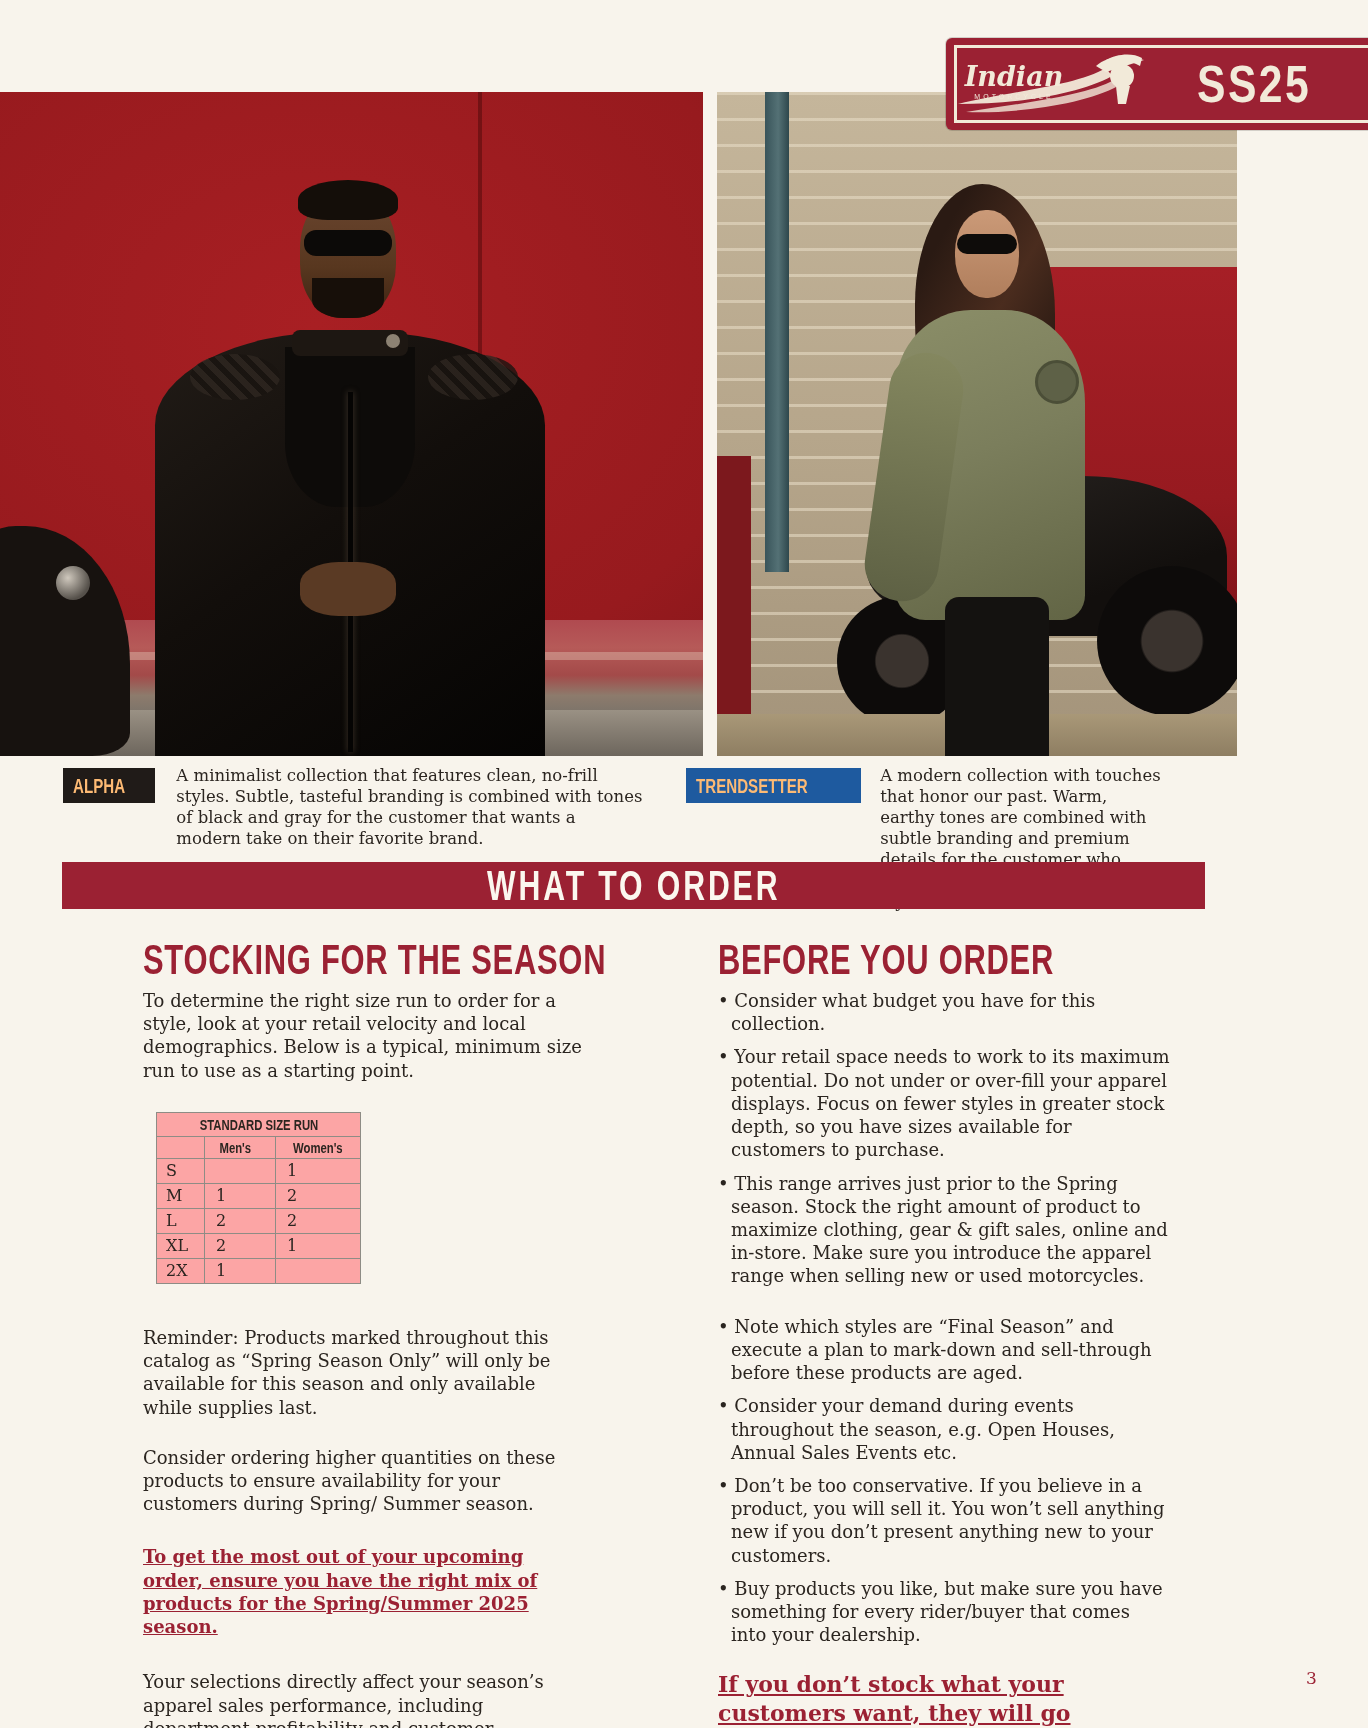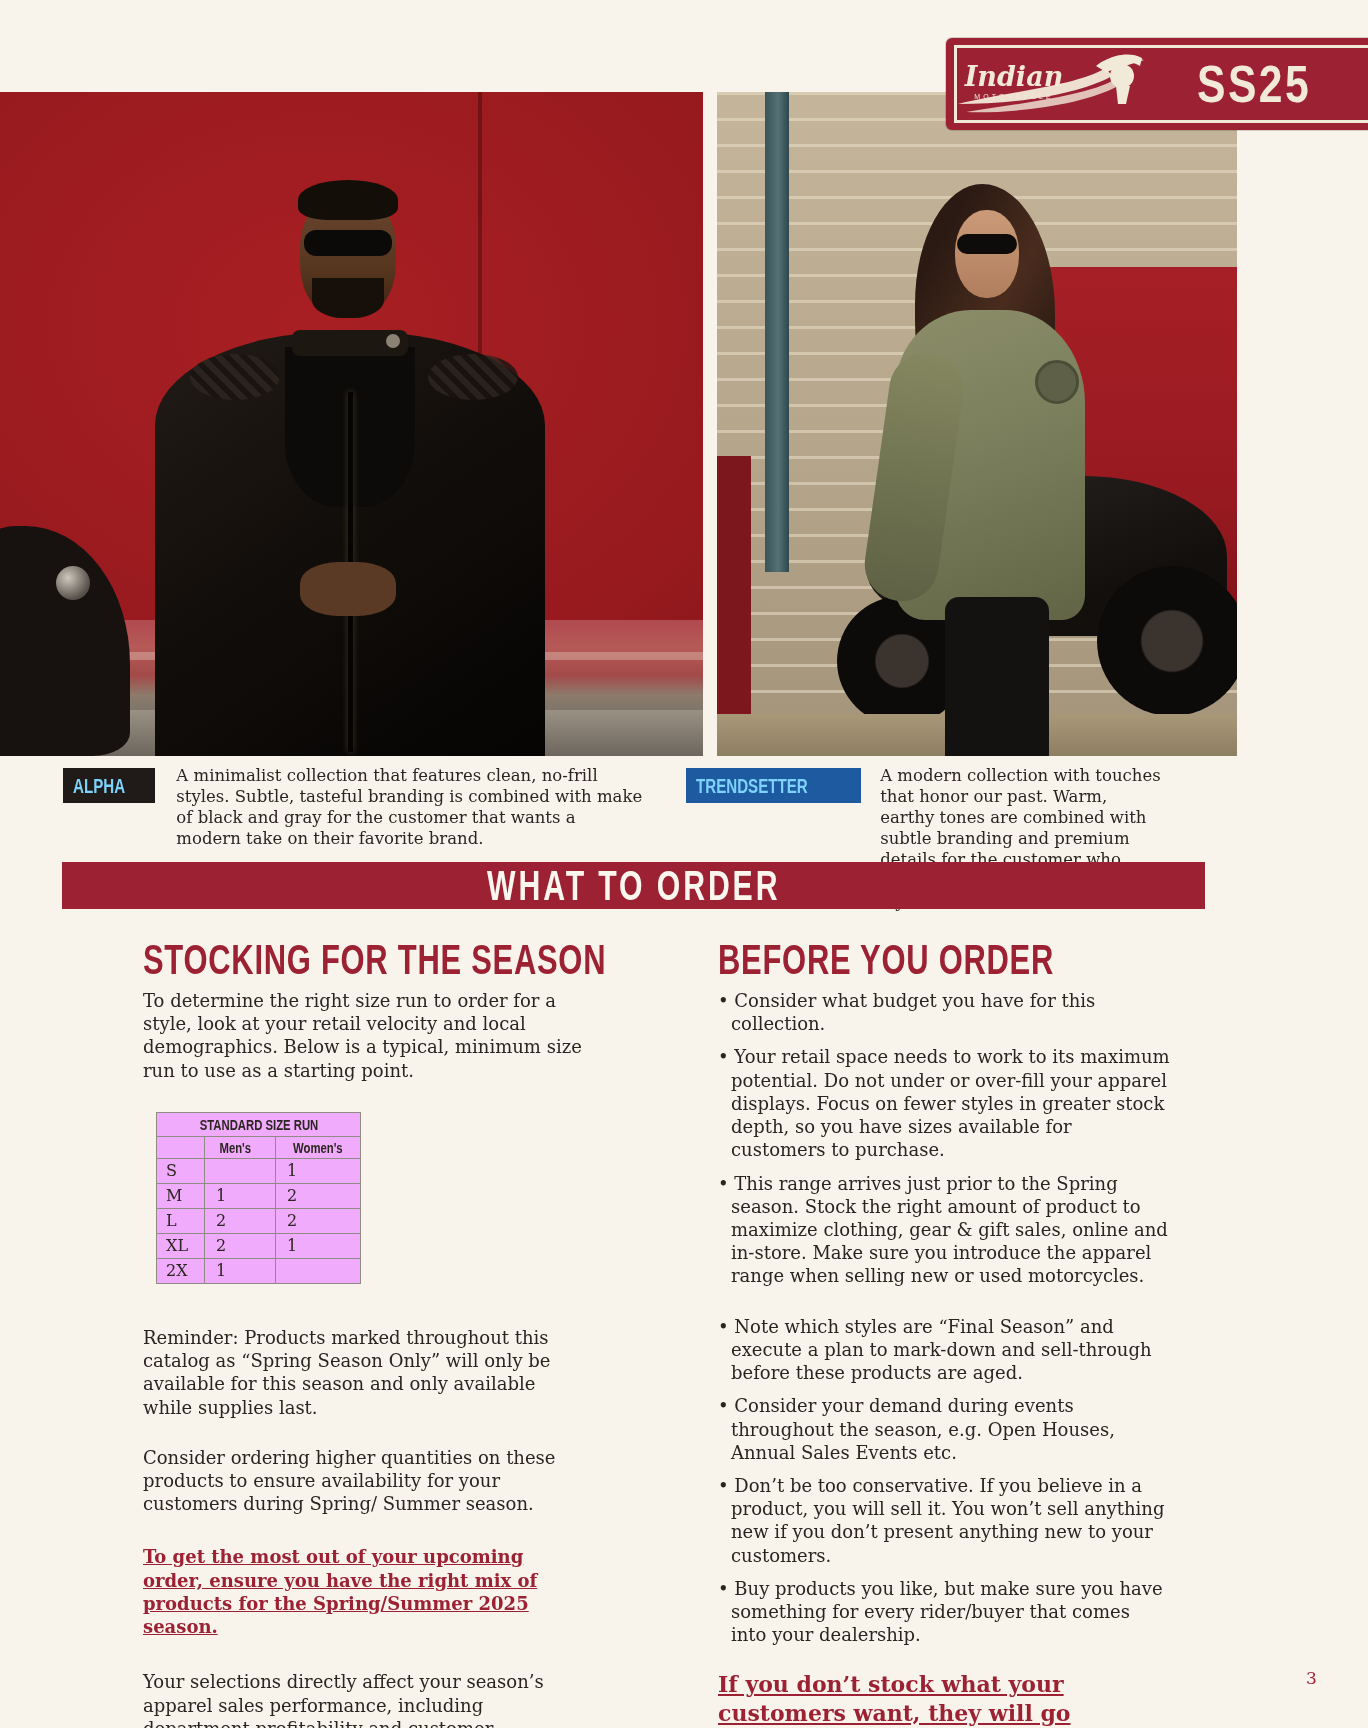--- a/index.html
+++ b/index.html
@@ -77,40 +77,40 @@
   .season-badge .frame { position:absolute; top:7px; bottom:7px; left:8px; right:-4px;
     border:3px solid #f2ead9; border-right:none; }
   .season-badge .inner { position:absolute; inset:0; display:flex; align-items:center; justify-content:center; gap:26px; padding-right:46px; }
   .ss25 { font-family:"Liberation Sans", sans-serif; font-weight:bold; font-size:52px; color:#f2ead9;
     letter-spacing:3px; transform:scaleX(.82); transform-origin:100% 50%; }
 
   
   .caption { position:absolute; display:flex; align-items:flex-start; }
   .caption.alpha { top:768px; left:63px; width:580px; gap:21px; }
   .caption.trend { top:768px; left:686px; width:480px; gap:19px; }
-  .tag { color:#7dd3fc; font-size:21px; line-height:1; padding:7px 10px 6px; flex:0 0 auto; }
+  .tag { color:#fdba74; font-size:21px; line-height:1; padding:7px 10px 6px; flex:0 0 auto; }
   .tag-alpha { background:#201b18; }
   .tag-trend { background:#1e5a9f; }
   .caption p { font-size:16.5px; line-height:1.27; margin-top:-2px; }
 
   
   .banner { position:absolute; top:862px; left:62px; width:1143px; height:47px; background:#9b2133;
     display:flex; align-items:center; justify-content:center; }
   .banner .condensed { font-size:42px; color:#fbf7ef; letter-spacing:4px; }
 
   
   .col { position:absolute; top:938px; width:452px; }
   .col-left { left:143px; }
   .col-right { left:718px; }
   h2.sect { color:#9b2133; line-height:1; margin-bottom:8px; }
   h2.sect .condensed { font-size:43px; letter-spacing:1px; }
   .col p, .col li { font-size:18px; line-height:1.29; }
   .intro { width:440px; }
 
-  table.size-run { border-collapse:collapse; margin:30px 0 0 13px; background:#f0abfc; }
+  table.size-run { border-collapse:collapse; margin:30px 0 0 13px; background:#fca5a5; }
   table.size-run th, table.size-run td { border:1px solid #8e8c85; font-weight:normal; }
   .size-title { text-align:center; font-size:14px; padding:4px 0 3px; }
   .size-title .condensed, .size-col .condensed { transform-origin:50% 50%; transform:scaleX(.78); font-size:14.5px; }
   .size-col { text-align:left; padding:3px 0 2px 10px; font-size:14px; }
   td.c-size { width:48px; padding:2px 0 2px 9px; font-size:16px; }
   td.c-mens { width:71px; padding:2px 0 2px 11px; font-size:16px; }
   td.c-womens { width:85px; padding:2px 0 2px 11px; font-size:16px; }
   table.size-run td { height:25px; }
 
   .reminder { margin-top:42px; width:445px; }
@@ -194,21 +194,21 @@
         </g>
         <text x="58" y="34" font-family="DejaVu Serif, serif" font-style="italic" font-weight="bold" font-size="27" fill="#f2ead9" text-anchor="middle">Indian</text>
         <text x="58" y="47" font-family="Liberation Sans, sans-serif" font-size="7" letter-spacing="3" fill="#f2ead9" text-anchor="middle">MOTORCYCLE</text>
       </svg>
       <span class="ss25">SS25</span>
     </div>
   </div>
 
   <div class="caption alpha">
     <span class="tag tag-alpha"><span class="condensed">ALPHA</span></span>
-    <p>A minimalist collection that features clean, no-frill styles. Subtle, tasteful branding is combined with make of black and gray for the customer that wants a modern take on their favorite brand.</p>
+    <p>A minimalist collection that features clean, no-frill styles. Subtle, tasteful branding is combined with tones of black and gray for the customer that wants a modern take on their favorite brand.</p>
   </div>
   <div class="caption trend">
     <span class="tag tag-trend"><span class="condensed">TRENDSETTER</span></span>
     <p>A modern collection with touches that honor our past. Warm, earthy tones are combined with subtle branding and premium details for the customer who wants a fresh take on iconic styles.</p>
   </div>
 
   <div class="banner">
     <span class="condensed center">WHAT TO ORDER</span>
   </div>
 

